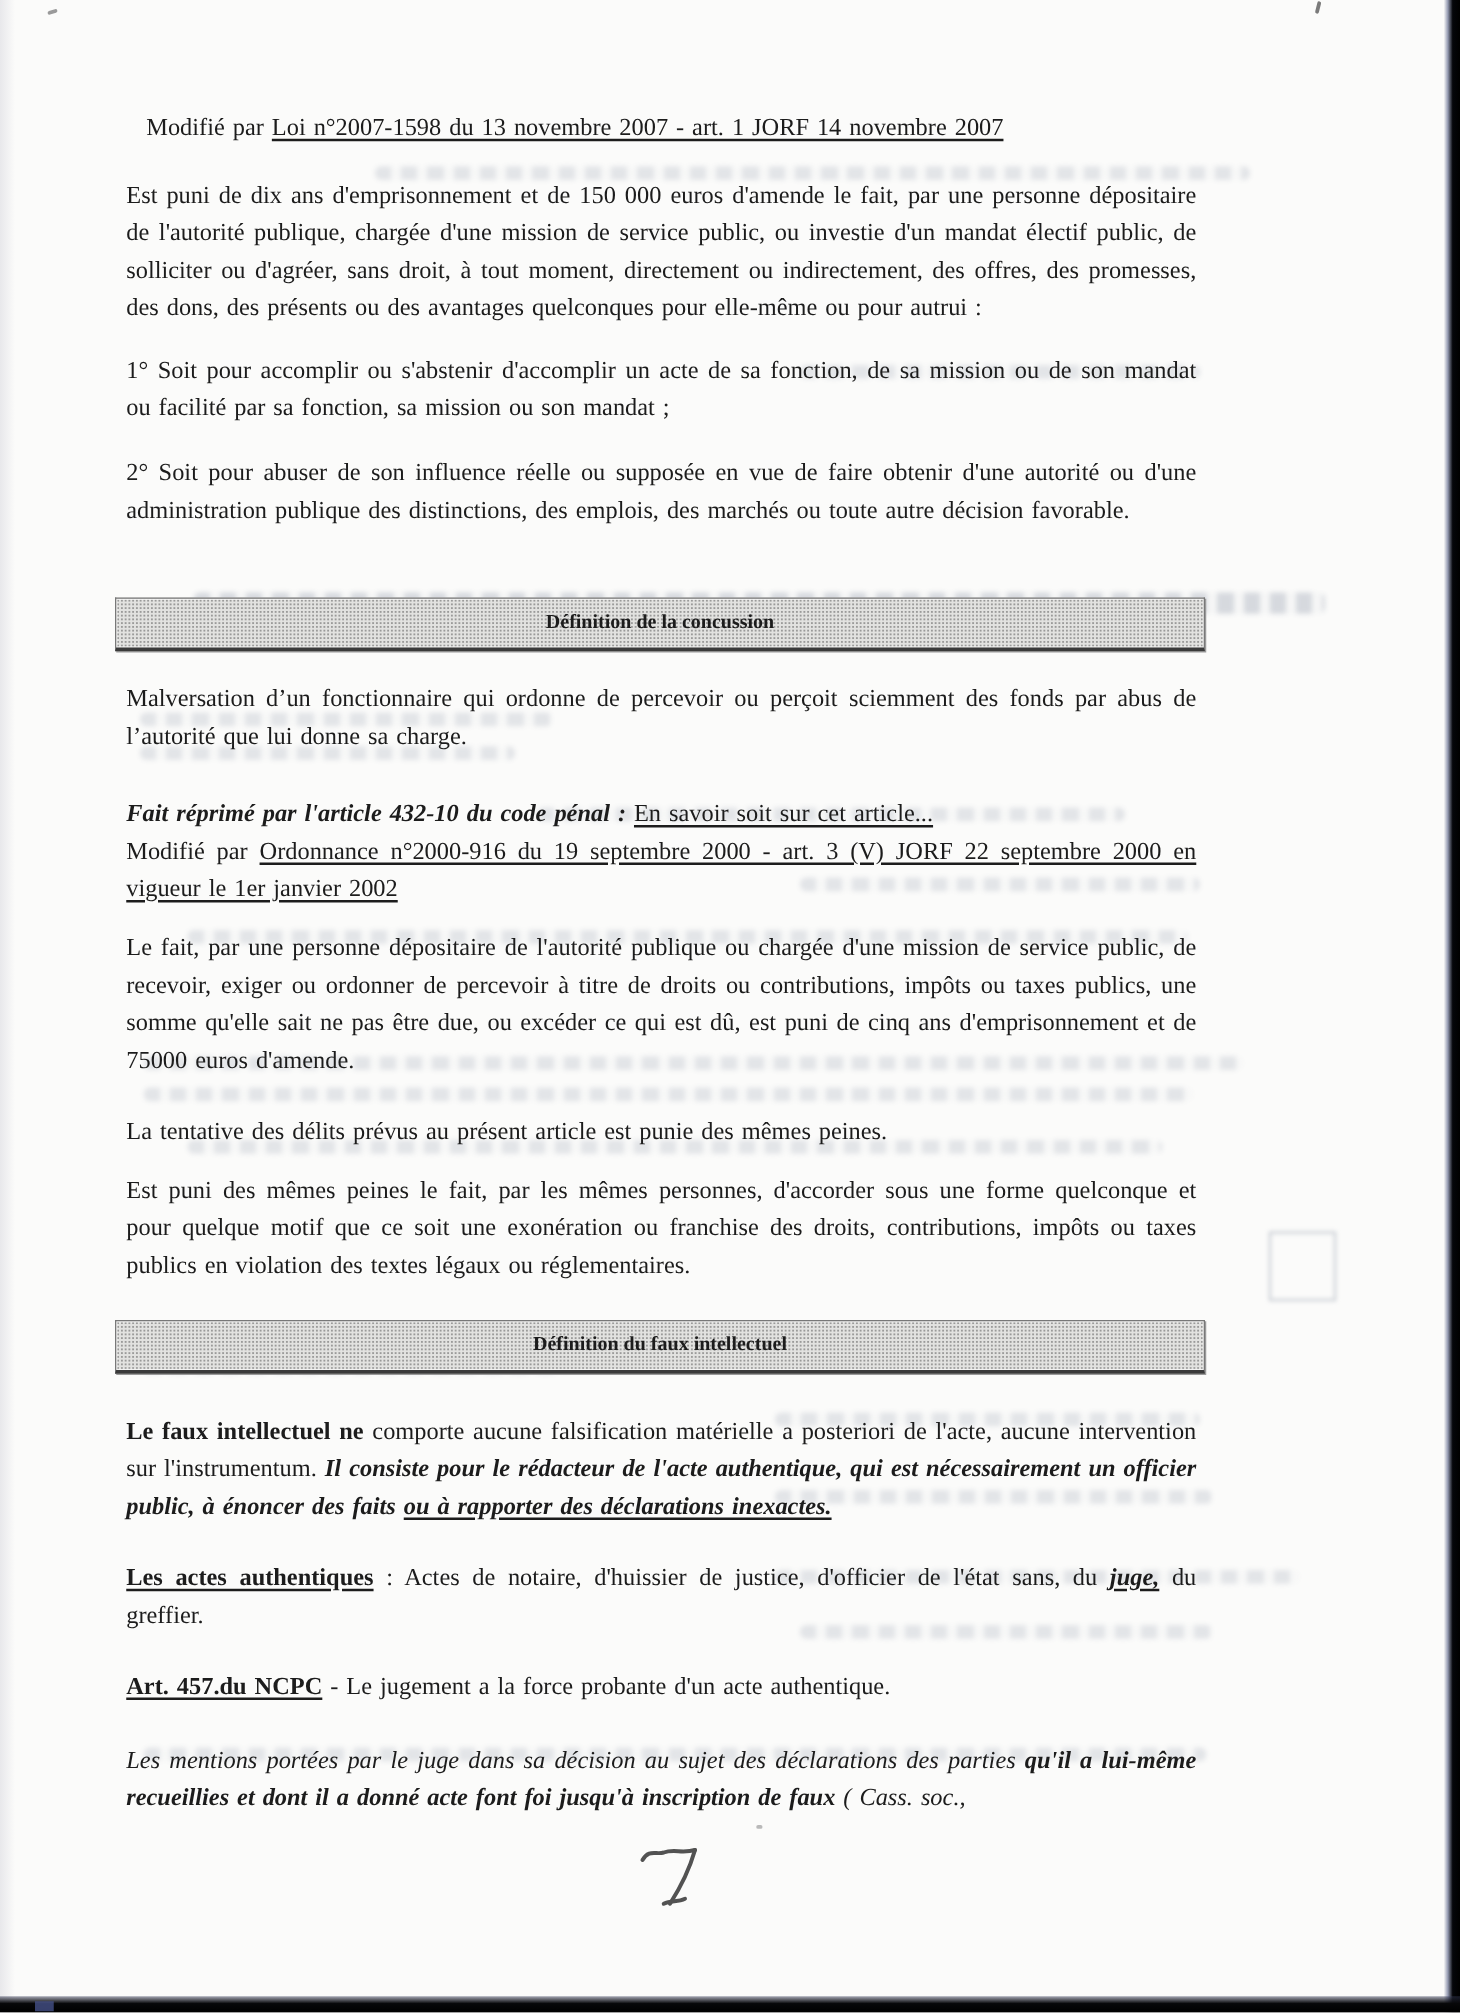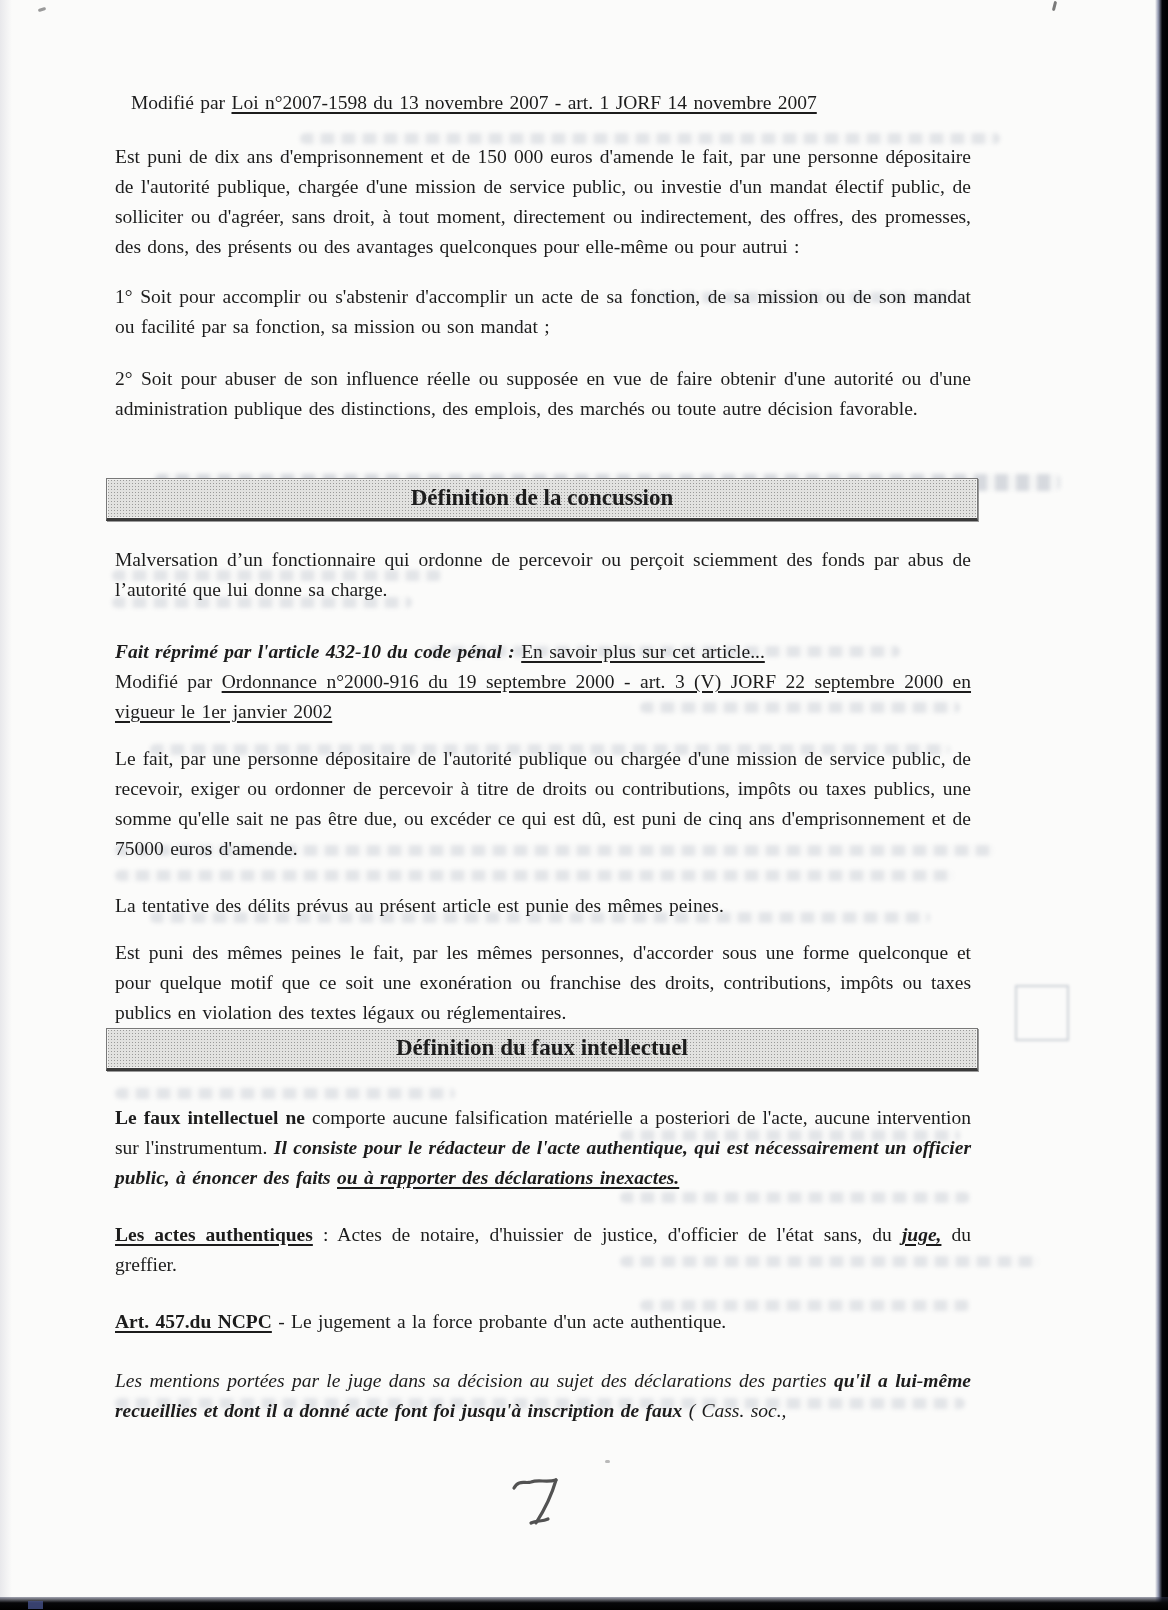--- a/index.html
+++ b/index.html
@@ -24,31 +24,31 @@
   .speck-c{position:absolute;left:605px;top:1460px;width:5px;height:3px;background:#b9b9b9;border-radius:2px;}
 
   
   .ghost{position:absolute;height:11px;border-radius:5px;pointer-events:none;
     background:repeating-linear-gradient(90deg,rgba(104,116,140,.55) 0 13px,rgba(104,116,140,.07) 13px 21px);
     filter:blur(2px);opacity:.30;}
   .ghost.strong{height:17px;opacity:.46;}
   .ghost-rect{position:absolute;border:2px solid rgba(104,116,140,.30);filter:blur(1.5px);pointer-events:none;}
 
   
-  .content{position:absolute;left:115px;top:88px;width:856px;font-size:19.5px;line-height:30px;}
+  .content{position:absolute;left:101px;top:88px;width:856px;font-size:19.5px;line-height:30px;}
   .para{text-align:justify;word-spacing:1.5px;}
   .ref{padding-left:16px;white-space:nowrap;text-align:left;}
   .ref2{white-space:normal;padding-left:0;}
   .b{font-weight:bold;}
   .i{font-style:italic;}
   .u{text-decoration:underline;text-decoration-thickness:1.5px;text-underline-offset:3px;}
 
   .header-box{
     margin-left:-9px;margin-right:-7px;
-    text-align:center;font-weight:bold;font-size:23px;
+    text-align:center;font-weight:bold;font-size:16px;
     padding:4px 0 5px 0;
     background-color:#e2e2e0;
     background-image:radial-gradient(rgba(95,95,95,.55) .7px,transparent .9px);
     background-size:3px 3px;
     border:1px solid #787878;
     border-bottom:3px solid #3a3a3a;
     box-shadow:inset 0 0 0 1px rgba(255,255,255,.55), 1px 1px 0 #9a9a9a;
     word-spacing:normal;
   }
 
@@ -56,21 +56,21 @@
   [data-name="para-corruption"]{margin-top:24px;}
   [data-name="para-item-1"]{margin-top:20px;}
   [data-name="para-item-2"]{margin-top:22px;}
   [data-name="box-definition-concussion"]{margin-top:54px;}
   [data-name="para-malversation"]{margin-top:24px;}
   [data-name="ref-article-432-10"]{margin-top:32px;}
   [data-name="ref-ordonnance-2000"]{margin-top:0;font-family:Liberation Serif, serif;}
   [data-name="para-concussion-definition"]{margin-top:17px;}
   [data-name="para-exoneration"]{margin-top:17px;}
   [data-name="para-tentative"]{margin-top:27px;}
-  [data-name="box-definition-faux-intellectuel"]{}
+  [data-name="box-definition-faux-intellectuel"]{margin-top:28px;}
   [data-name="para-faux-intellectuel"]{margin-top:32px;}
   [data-name="para-actes-authentiques"]{margin-top:27px;}
   [data-name="para-art-457"]{margin-top:27px;}
   [data-name="para-mentions-juge"]{margin-top:29px;}
 
   .pagenum{position:absolute;left:508px;top:1470px;width:70px;height:62px;}
 </style>
 </head>
 <body>
 
@@ -104,21 +104,21 @@
   <div class="ghost" style="left:640px;top:1300px;width:330px" data-name="bleedthrough-artifact"></div>
   <div class="ghost" style="left:115px;top:1398px;width:850px" data-name="bleedthrough-artifact"></div>
 
   <main class="content" data-name="page-content">
       <div class="para ref" data-name="ref-loi-2007"><span data-name="text-segment">Modifié par </span><span class="u" data-name="text-segment">Loi n°2007-1598 du 13 novembre 2007 - art. 1 JORF 14 novembre 2007</span></div>
       <div class="para" data-name="para-corruption"><span data-name="text-segment">Est puni de dix ans d'emprisonnement et de 150 000 euros d'amende le fait, par une personne dépositaire de l'autorité publique, chargée d'une mission de service public, ou investie d'un mandat électif public, de solliciter ou d'agréer, sans droit, à tout moment, directement ou indirectement, des offres, des promesses, des dons, des présents ou des avantages quelconques pour elle-même ou pour autrui :</span></div>
       <div class="para" data-name="para-item-1"><span data-name="text-segment">1° Soit pour accomplir ou s'abstenir d'accomplir un acte de sa fonction, de sa mission ou de son mandat ou facilité par sa fonction, sa mission ou son mandat ;</span></div>
       <div class="para" data-name="para-item-2"><span data-name="text-segment">2° Soit pour abuser de son influence réelle ou supposée en vue de faire obtenir d'une autorité ou d'une administration publique des distinctions, des emplois, des marchés ou toute autre décision favorable.</span></div>
       <div class="header-box" data-name="box-definition-concussion"><span data-name="text-segment">Définition de la concussion</span></div>
       <div class="para" data-name="para-malversation"><span data-name="text-segment">Malversation d’un fonctionnaire qui ordonne de percevoir ou perçoit sciemment des fonds par abus de l’autorité que lui donne sa charge.</span></div>
-      <div class="para ref2" data-name="ref-article-432-10"><span class="b i" data-name="text-segment">Fait réprimé par l'article 432-10 du code pénal :</span><span data-name="text-segment"> </span><span class="u" data-name="text-segment">En savoir plus sur cet article...</span></div>
+      <div class="para ref2" data-name="ref-article-432-10"><span class="b i" data-name="text-segment">Fait réprimé par l'article 432-10 du code pénal :</span><span data-name="text-segment"> </span><span class="u" data-name="text-segment">En savoir soit sur cet article...</span></div>
       <div class="para ref2" data-name="ref-ordonnance-2000"><span data-name="text-segment">Modifié par </span><span class="u" data-name="text-segment">Ordonnance n°2000-916 du 19 septembre 2000 - art. 3 (V) JORF 22 septembre 2000 en vigueur le 1er janvier 2002</span></div>
       <div class="para" data-name="para-concussion-definition"><span data-name="text-segment">Le fait, par une personne dépositaire de l'autorité publique ou chargée d'une mission de service public, de recevoir, exiger ou ordonner de percevoir à titre de droits ou contributions, impôts ou taxes publics, une somme qu'elle sait ne pas être due, ou excéder ce qui est dû, est puni de cinq ans d'emprisonnement et de 75000 euros d'amende.</span></div>
       <div class="para" data-name="para-tentative"><span data-name="text-segment">La tentative des délits prévus au présent article est punie des mêmes peines.</span></div>
       <div class="para" data-name="para-exoneration"><span data-name="text-segment">Est puni des mêmes peines le fait, par les mêmes personnes, d'accorder sous une forme quelconque et pour quelque motif que ce soit une exonération ou franchise des droits, contributions, impôts ou taxes publics en violation des textes légaux ou réglementaires.</span></div>
       <div class="header-box" data-name="box-definition-faux-intellectuel"><span data-name="text-segment">Définition du faux intellectuel</span></div>
       <div class="para" data-name="para-faux-intellectuel"><span class="b" data-name="text-segment">Le faux intellectuel ne</span><span data-name="text-segment"> comporte aucune falsification matérielle a posteriori de l'acte, aucune intervention sur l'instrumentum. </span><span class="b i" data-name="text-segment">Il consiste pour le rédacteur de l'acte authentique, qui est nécessairement un officier public, à énoncer des faits </span><span class="b i u" data-name="text-segment">ou à rapporter des déclarations inexactes.</span></div>
       <div class="para" data-name="para-actes-authentiques"><span class="b u" data-name="text-segment">Les actes authentiques</span><span data-name="text-segment"> : Actes de notaire, d'huissier de justice, d'officier de l'état sans, du </span><span class="b i u" data-name="text-segment">juge,</span><span data-name="text-segment"> du greffier.</span></div>
       <div class="para" data-name="para-art-457"><span class="b u" data-name="text-segment">Art. 457.du NCPC</span><span data-name="text-segment"> - Le jugement a la force probante d'un acte authentique.</span></div>
       <div class="para" data-name="para-mentions-juge"><span class="i" data-name="text-segment">Les mentions portées par le juge dans sa décision au sujet des déclarations des parties </span><span class="b i" data-name="text-segment">qu'il a lui-même recueillies et dont il a donné acte font foi jusqu'à inscription de faux </span><span class="i" data-name="text-segment">( Cass. soc.,</span></div>
     </main>

